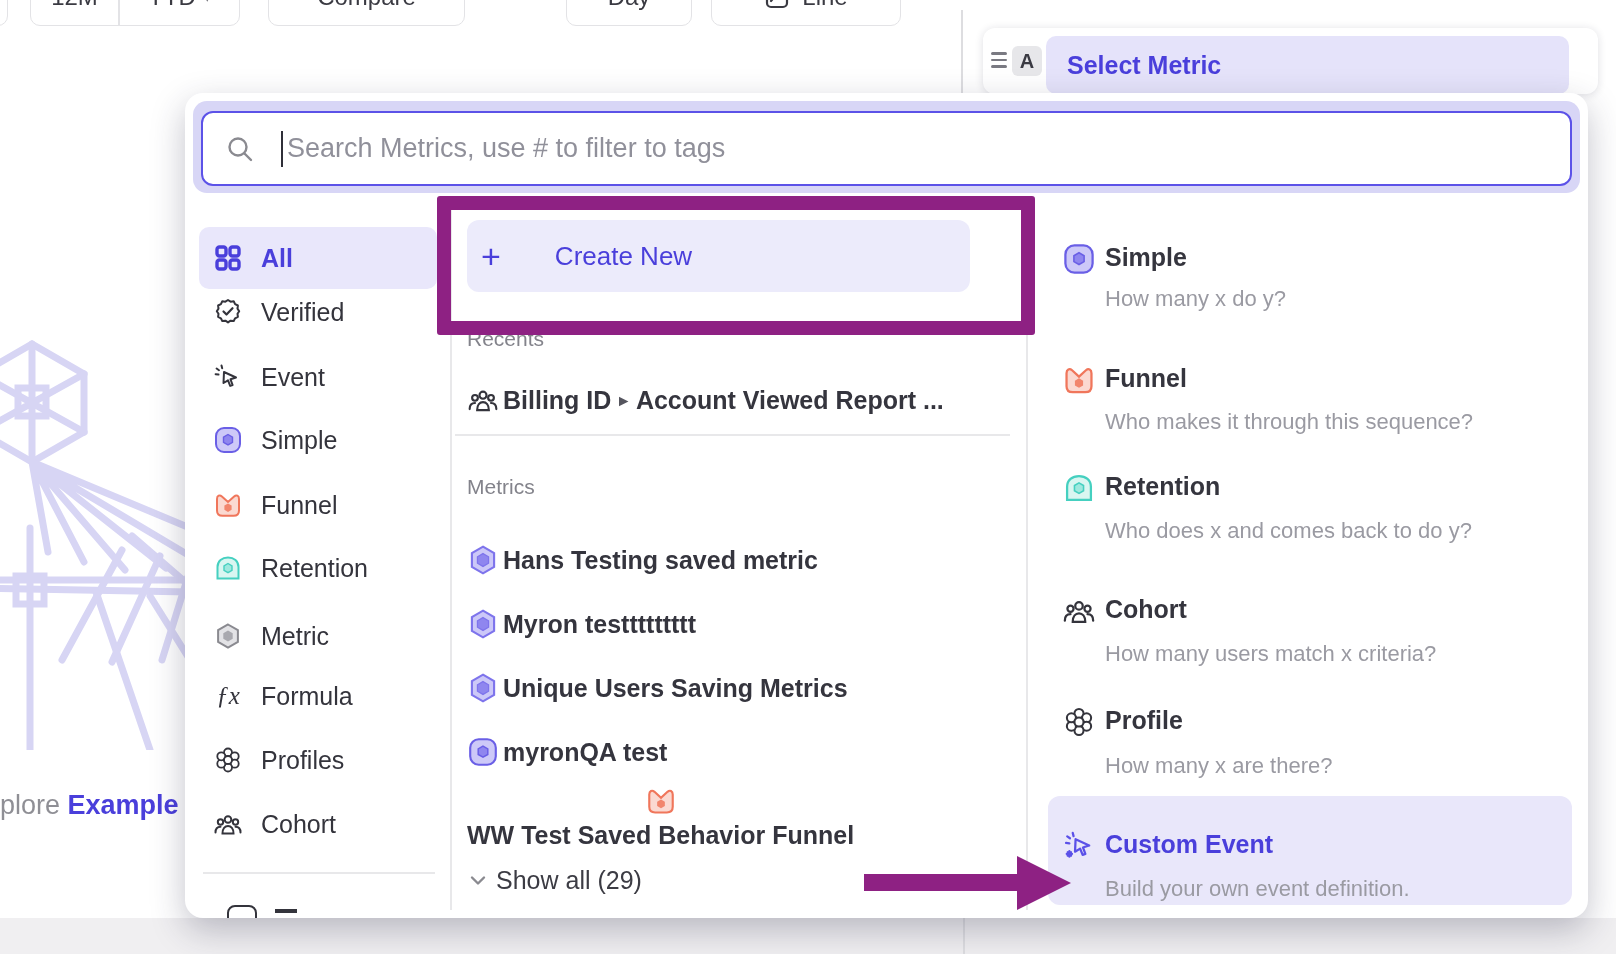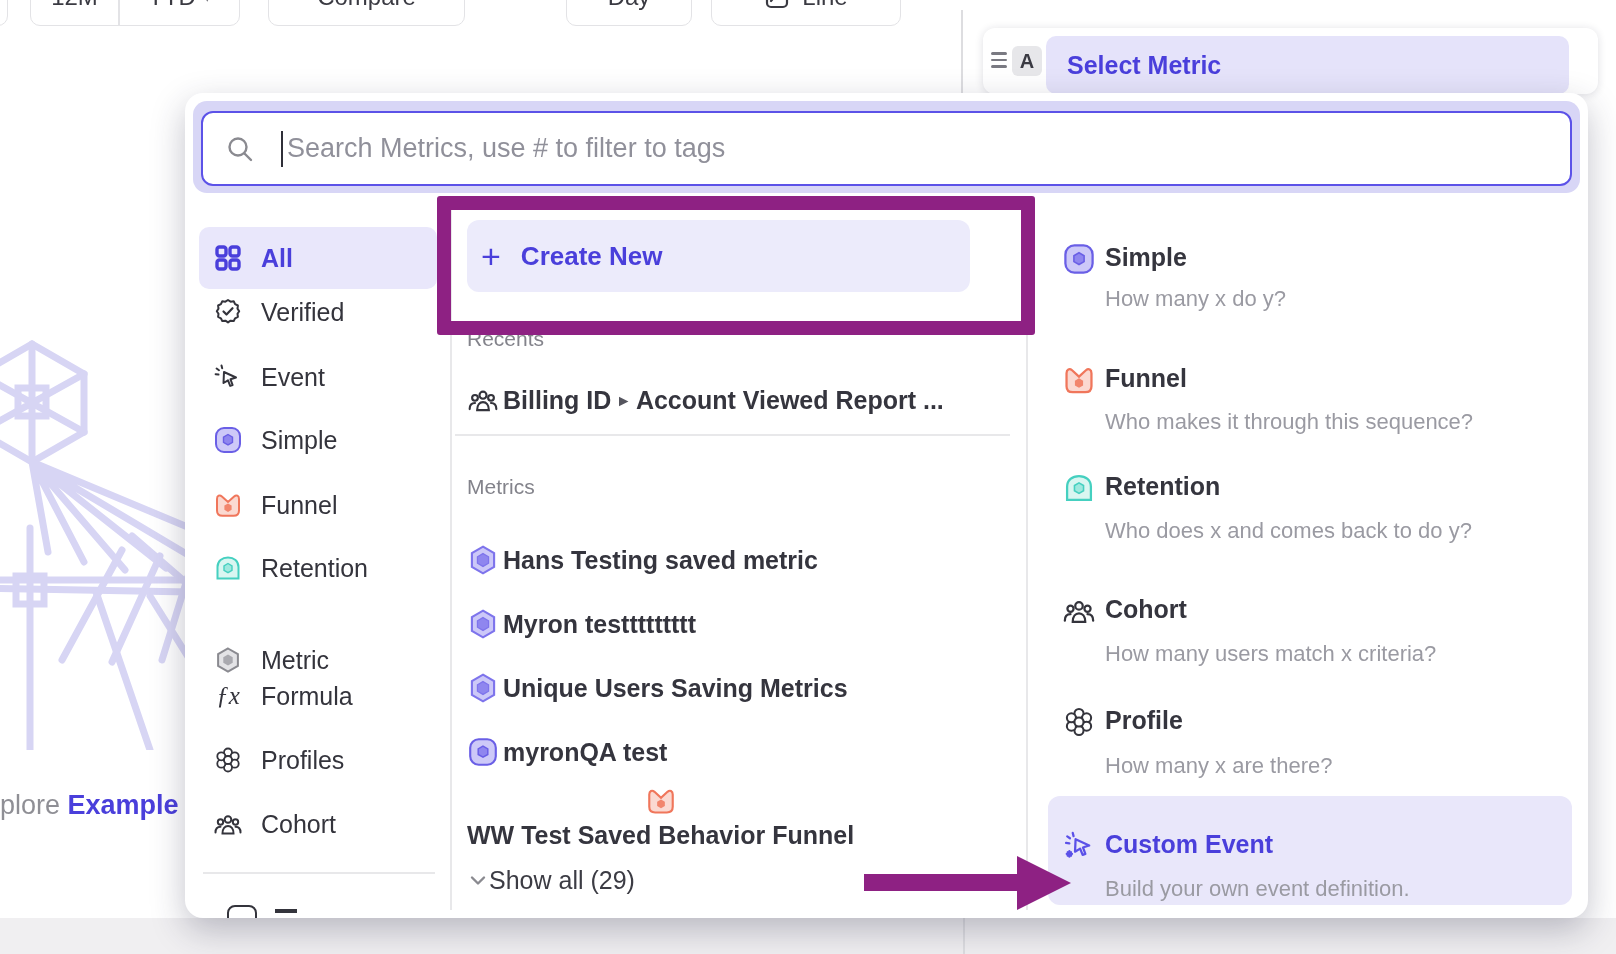--- a/index.html
+++ b/index.html
@@ -39,27 +39,27 @@
   
   .side-row{position:absolute;left:14px;width:238px;height:62px;display:flex;align-items:center;
             padding-left:14px;box-sizing:border-box;gap:18px;font-size:25px;font-weight:500;color:#34343C;border-radius:10px;}
   .side-row.sel{background:#E9E7FB;color:#4A3FDB;font-weight:600;}
   .side-div{position:absolute;left:18px;top:779px;width:232px;height:1.5px;background:#E8E8EA;}
 
   
   .create-btn{position:absolute;left:282px;top:127px;width:503px;height:72px;background:#ECEBFB;border-radius:12px;
               display:flex;align-items:center;padding-left:14px;gap:20px;box-sizing:border-box;}
   .create-plus{font-size:34px;font-weight:400;color:#4A3FDB;line-height:1;}
-  .create-label{font-size:26px;font-weight:700;color:#4A3FDB;}
+  .create-label{font-size:26px;font-weight:400;color:#4A3FDB;margin-left:34px;}
   .sec-label{position:absolute;left:282px;font-size:21px;color:#83838B;}
   .mid-row{position:absolute;left:282px;height:62px;display:flex;align-items:center;gap:4px;
            font-size:25px;font-weight:700;color:#35353E;white-space:nowrap;}
   .mid-div{position:absolute;left:270px;top:341px;width:555px;height:1.5px;background:#E8E8EA;}
   .sep-tri{font-size:17px;color:#55555E;margin:0 4px;}
-  .showall{font-weight:500;color:#3C3C44;gap:3px;justify-content:space-between;}
+  .showall{font-weight:500;color:#3C3C44;gap:10px;justify-content:space-between;}
 
   
   .rt-title{position:absolute;left:920px;font-size:25px;font-weight:600;color:#35353E;white-space:nowrap;}
   .rt-desc{position:absolute;left:920px;font-size:22px;color:#9A9AA2;white-space:nowrap;}
   .rt-icon{position:absolute;left:877px;}
   .rt-hl{position:absolute;left:863px;top:703px;width:524px;height:109px;background:#E9E7FA;border-radius:12px;}
   .purple-t{color:#4A3FDB !important;}
 
   
   .bg-head{position:absolute;left:8px;top:732px;font-size:31px;font-weight:700;color:#34343C;white-space:nowrap;z-index:1;}
@@ -205,21 +205,21 @@
     </div>
     <div class="side-row" style="top:444px;">
       <span style="display:flex;">
         <svg width="30" height="30" viewBox="0 0 30 30">
             <path d="M4.5,25.5 L4.5,14 C4.5,8 9,4.5 15,4.5 C21,4.5 25.5,8 25.5,14 L25.5,25.5 Z" fill="#D9F6F1" stroke="#45D0C0" stroke-width="2"></path>
             <path d="M15,10.5 l4,2.3 v4.6 L15,19.7 l-4,-2.3 v-4.6 Z" fill="#9FE8DE" stroke="#45D0C0" stroke-width="1.4"></path>
           </svg>
       </span>
       <span>Retention</span>
     </div>
-    <div class="side-row" style="top:536px;">
+    <div class="side-row" style="top:512px;">
       <span style="display:flex;">
         <svg width="30" height="30" viewBox="0 0 30 30">
             <path d="M15,3.5 L24.9,9.2 V20.8 L15,26.5 L5.1,20.8 V9.2 Z" fill="#E3E3E6" stroke="#8A8A90" stroke-width="2"></path>
             <path d="M15,9.5 l4.7,2.7 v5.6 L15,20.5 l-4.7,-2.7 v-5.6 Z" fill="#A9A9AF"></path>
           </svg>
       </span>
       <span>Metric</span>
     </div>
     <div class="side-row" style="top:572px;">
       <span style="display:flex;align-items:center;justify-content:center;width:30px;font-size:25px;font-style:italic;font-family:'Liberation Serif',serif;color:#34343C;">ƒx</span>

